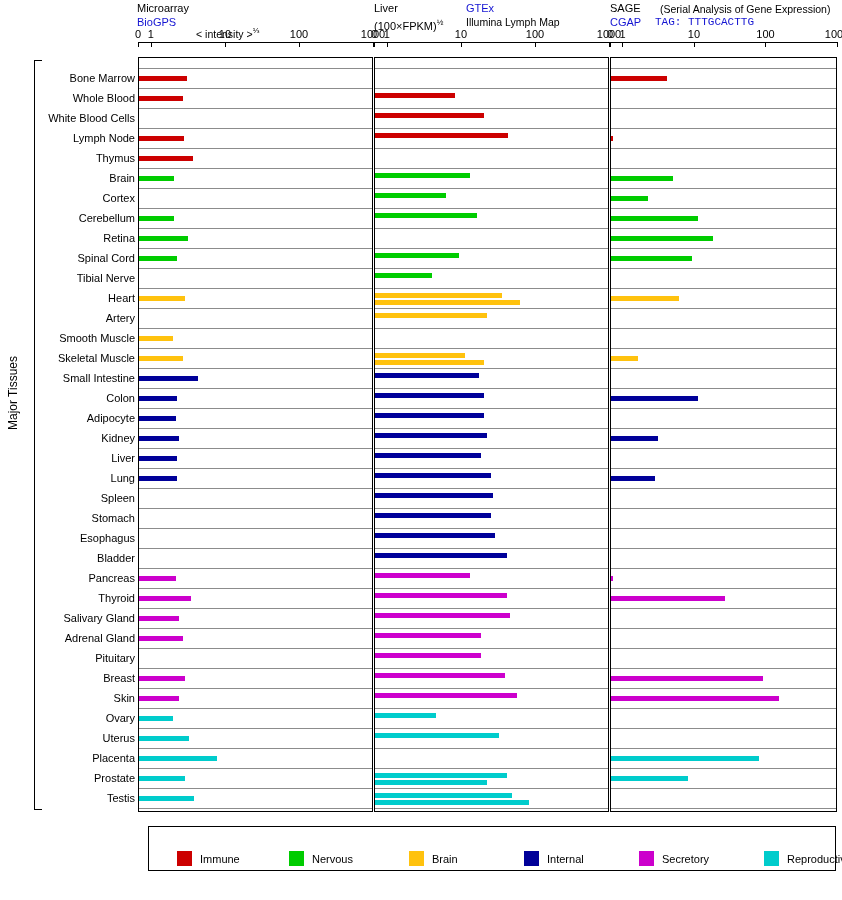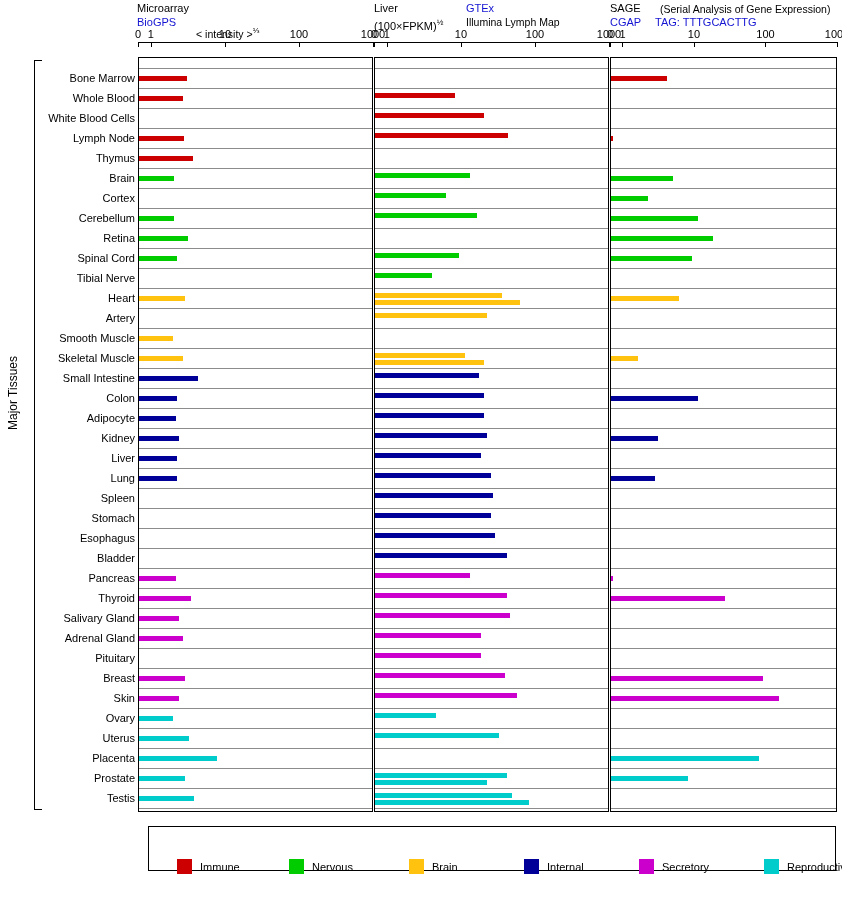--- a/index.html
+++ b/index.html
@@ -123,21 +123,21 @@
     left: 148px;
     top: 826px;
     width: 688px;
     height: 45px;
     border: 1px solid #000;
     box-sizing: border-box;
     background: #fff;
   }
   .legend-item {
     position: absolute;
-    top: 32px;
+    top: 24px;
     display: flex;
     align-items: center;
     justify-content: space-between;
   }
   .legend-swatch {
     width: 15px;
     height: 15px;
     margin-right: 8px;
   }
   .legend-text { font-size: 11px; }
@@ -154,21 +154,21 @@
   <div class="panel-head head-note" style="left:196px; top:24px;">&lt; intensity &gt;<span class="sup">⅓</span></div>
 
   <div class="panel-head head-title" style="left:374px; top:2px;">Liver</div>
   <div class="panel-head head-sub" style="left:374px; top:16px;">(100×FPKM)<span class="sup">½</span></div>
   <div class="panel-head head-blue" style="left:466px; top:2px;">GTEx</div>
   <div class="panel-head head-note" style="left:466px; top:16px;">Illumina Lymph Map</div>
 
   <div class="panel-head head-title" style="left:610px; top:2px;">SAGE</div>
   <div class="panel-head head-note" style="left:660px; top:3px;">(Serial Analysis of Gene Expression)</div>
   <div class="panel-head head-blue" style="left:610px; top:16px;">CGAP</div>
-  <div class="panel-head head-blue" style="left:655px; top:16px;">TAG: TTTGCACTTG</div>
+  <div class="panel-head head-blue" style="left:655px; top:16px;font-family:Liberation Mono, monospace;">TAG: TTTGCACTTG</div>
 
   <div id="axes-layer">
       <div class="axis" style="left: 138px; top: 28px; width: 235px;">
         <div class="axis-line" style="left: 0px; top: 14px; width: 235px;"></div>
         <div class="tick-label" style="left: 0px;">0</div>
         <div class="tick-mark" style="left: 0px;"></div>
         <div class="tick-label" style="left: 12.925px;">1</div>
         <div class="tick-mark" style="left: 12.925px;"></div>
         <div class="tick-label" style="left: 86.95px;">10</div>
         <div class="tick-mark" style="left: 86.95px;"></div>

